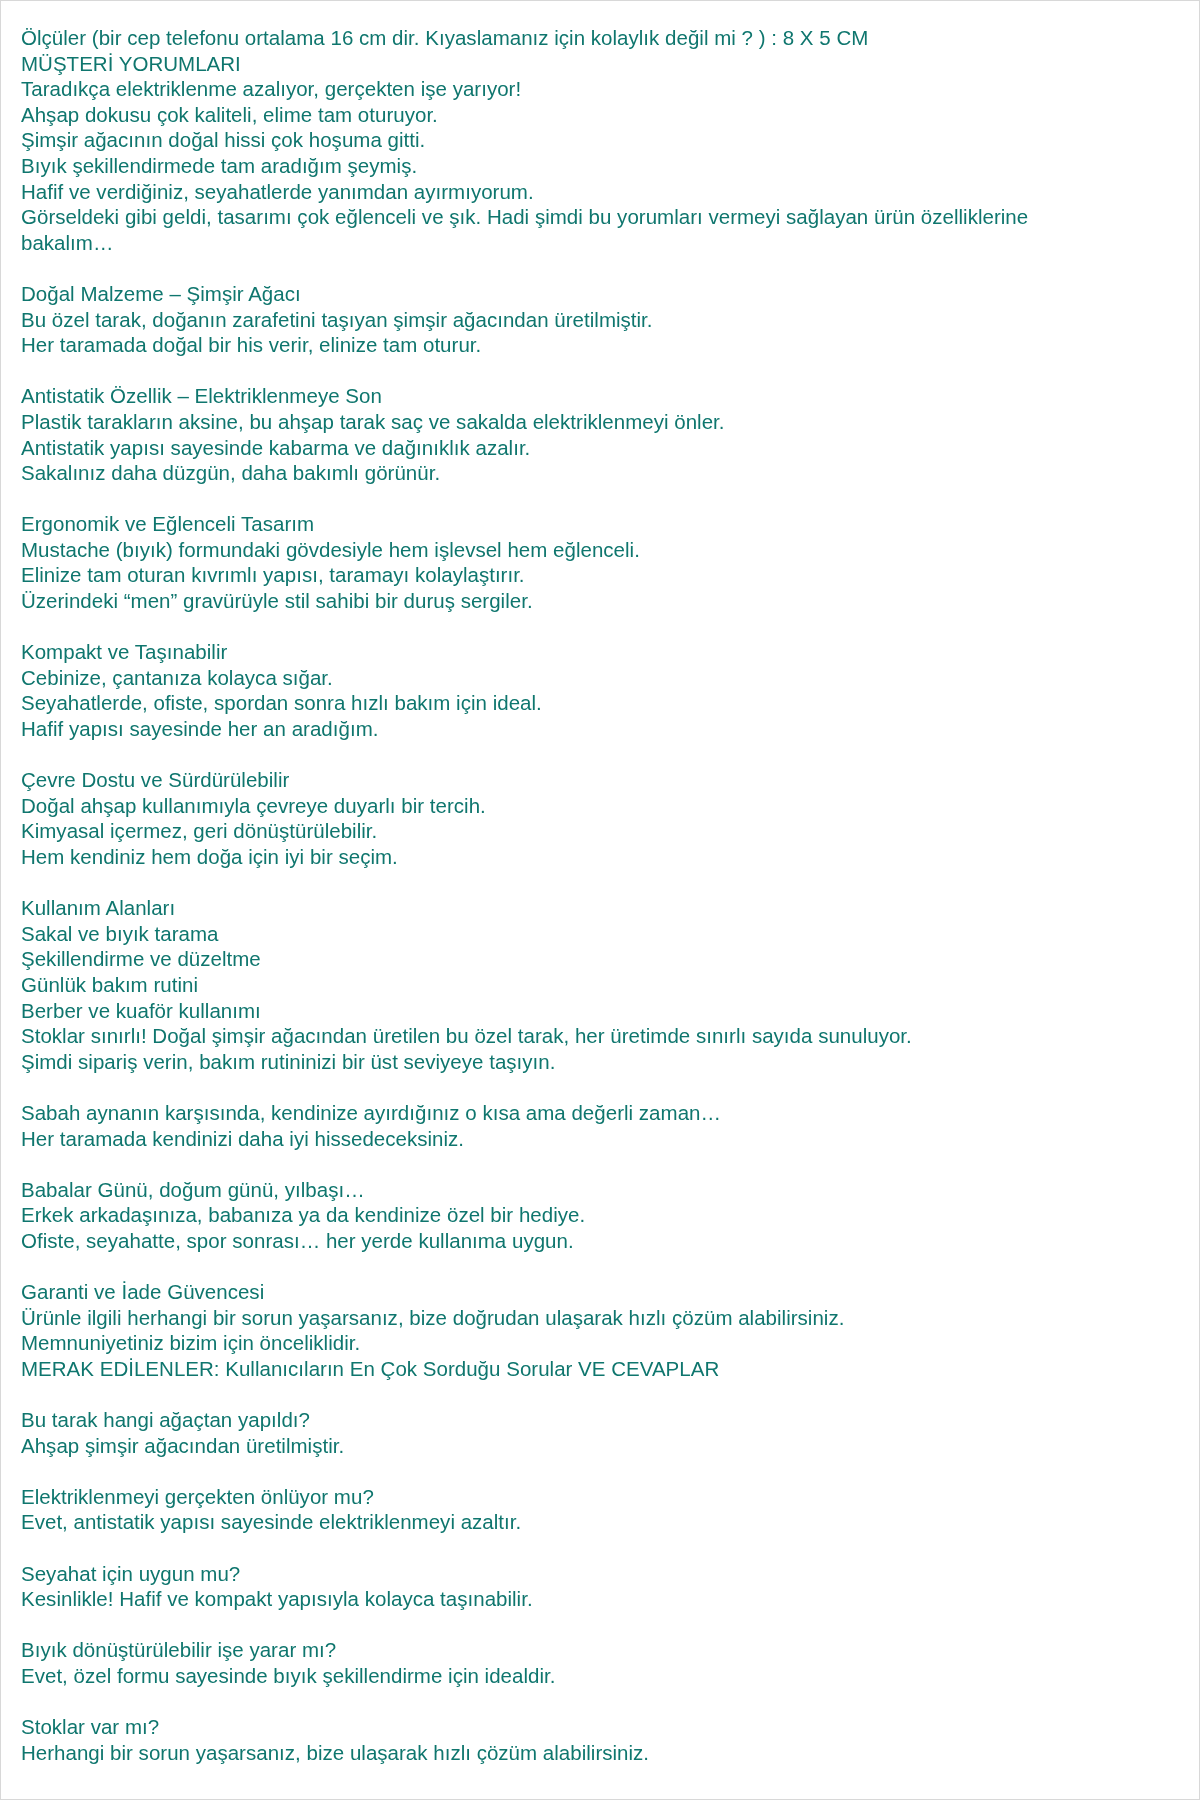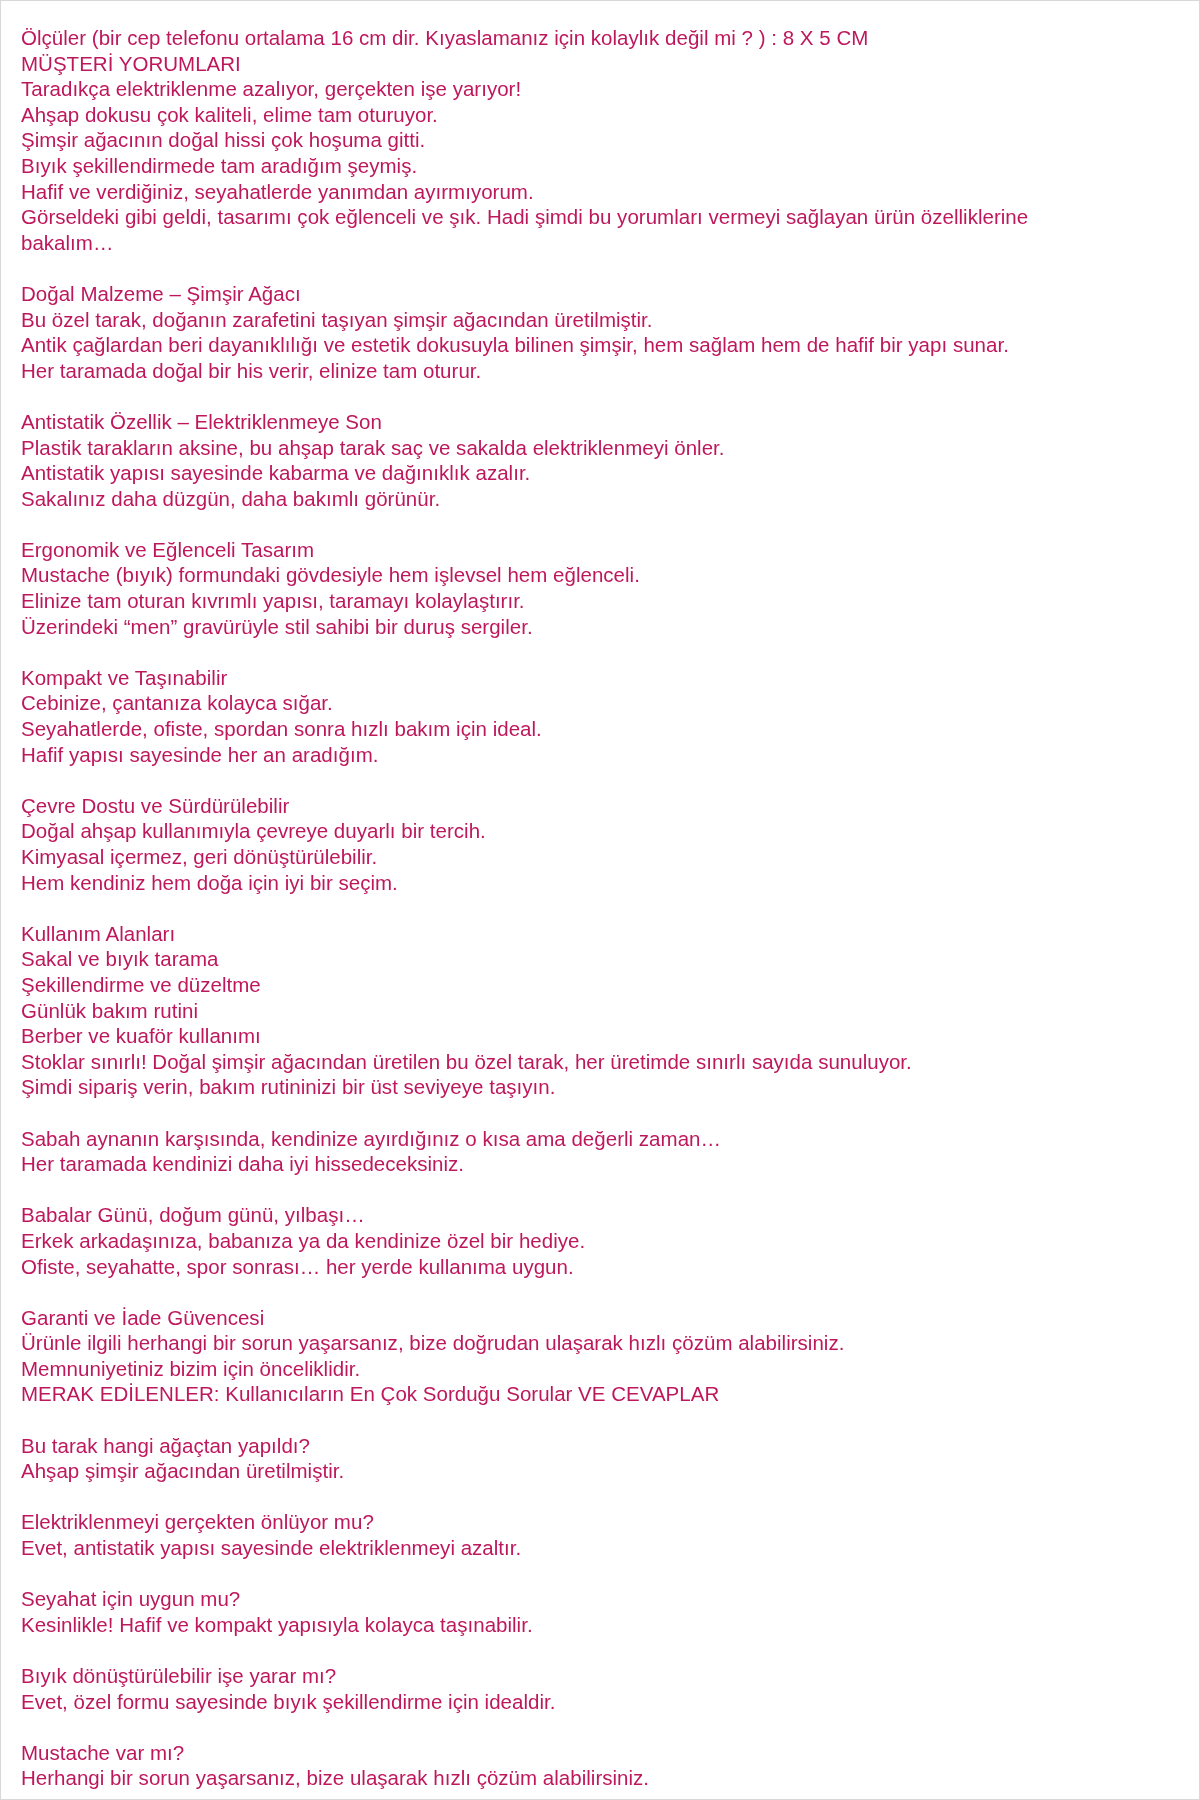--- a/index.html
+++ b/index.html
@@ -22,21 +22,21 @@
   }
   #doc-body {
     position: absolute;
     left: 20px;
     top: 24px;
     width: 1046px;
   }
   .line {
     font-size: 20.5px;
     line-height: 25.6px;
-    color: #be185d;
+    color: #0f766e;
     letter-spacing: 0.02px;
     white-space: pre;
     font-weight: 400;
     -webkit-font-smoothing: antialiased;
   }
   .line.wrapped {
     white-space: normal;
     width: 1020px;
   }
   .spacer {
@@ -52,21 +52,20 @@
       <div class="line">MÜŞTERİ YORUMLARI</div>
       <div class="line">Taradıkça elektriklenme azalıyor, gerçekten işe yarıyor!</div>
       <div class="line">Ahşap dokusu çok kaliteli, elime tam oturuyor.</div>
       <div class="line">Şimşir ağacının doğal hissi çok hoşuma gitti.</div>
       <div class="line">Bıyık şekillendirmede tam aradığım şeymiş.</div>
       <div class="line">Hafif ve verdiğiniz, seyahatlerde yanımdan ayırmıyorum.</div>
       <div class="line wrapped">Görseldeki gibi geldi, tasarımı çok eğlenceli ve şık. Hadi şimdi bu yorumları vermeyi sağlayan ürün özelliklerine bakalım…</div>
       <div class="spacer"></div>
       <div class="line">Doğal Malzeme – Şimşir Ağacı</div>
       <div class="line">Bu özel tarak, doğanın zarafetini taşıyan şimşir ağacından üretilmiştir.</div>
-      <div class="line wrapped">Antik çağlardan beri dayanıklılığı ve estetik dokusuyla bilinen şimşir, hem sağlam hem de hafif bir yapı sunar.</div>
       <div class="line">Her taramada doğal bir his verir, elinize tam oturur.</div>
       <div class="spacer"></div>
       <div class="line">Antistatik Özellik – Elektriklenmeye Son</div>
       <div class="line">Plastik tarakların aksine, bu ahşap tarak saç ve sakalda elektriklenmeyi önler.</div>
       <div class="line">Antistatik yapısı sayesinde kabarma ve dağınıklık azalır.</div>
       <div class="line">Sakalınız daha düzgün, daha bakımlı görünür.</div>
       <div class="spacer"></div>
       <div class="line">Ergonomik ve Eğlenceli Tasarım</div>
       <div class="line">Mustache (bıyık) formundaki gövdesiyle hem işlevsel hem eğlenceli.</div>
       <div class="line">Elinize tam oturan kıvrımlı yapısı, taramayı kolaylaştırır.</div>
@@ -107,16 +106,16 @@
       <div class="spacer"></div>
       <div class="line">Elektriklenmeyi gerçekten önlüyor mu?</div>
       <div class="line">Evet, antistatik yapısı sayesinde elektriklenmeyi azaltır.</div>
       <div class="spacer"></div>
       <div class="line">Seyahat için uygun mu?</div>
       <div class="line">Kesinlikle! Hafif ve kompakt yapısıyla kolayca taşınabilir.</div>
       <div class="spacer"></div>
       <div class="line">Bıyık dönüştürülebilir işe yarar mı?</div>
       <div class="line">Evet, özel formu sayesinde bıyık şekillendirme için idealdir.</div>
       <div class="spacer"></div>
-      <div class="line">Mustache var mı?</div>
+      <div class="line">Stoklar var mı?</div>
       <div class="line">Herhangi bir sorun yaşarsanız, bize ulaşarak hızlı çözüm alabilirsiniz.</div>
     </div>
 </div>
 
 </body></html>

